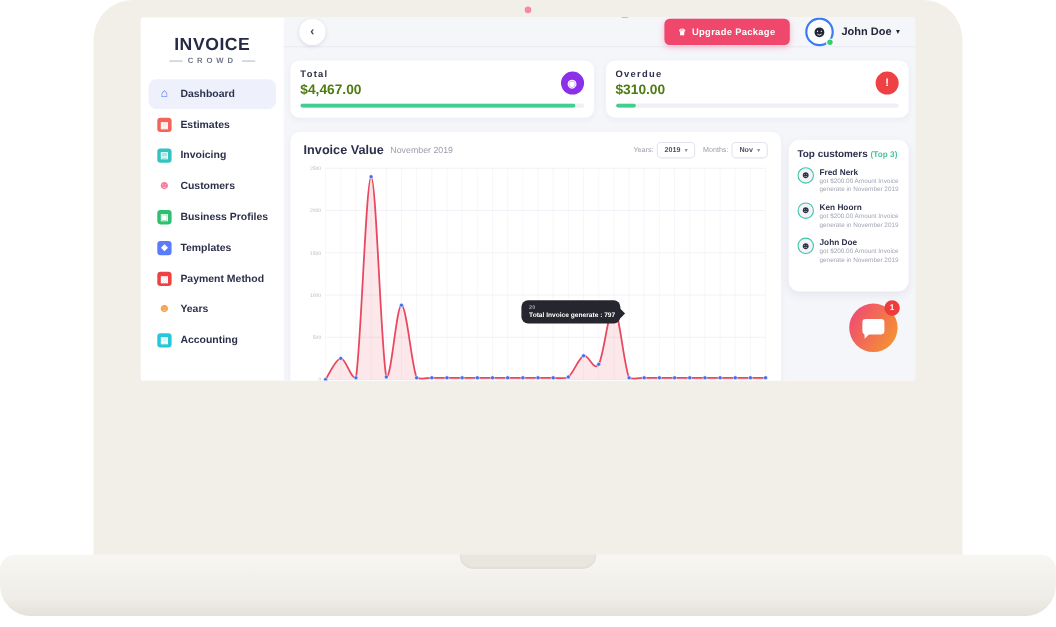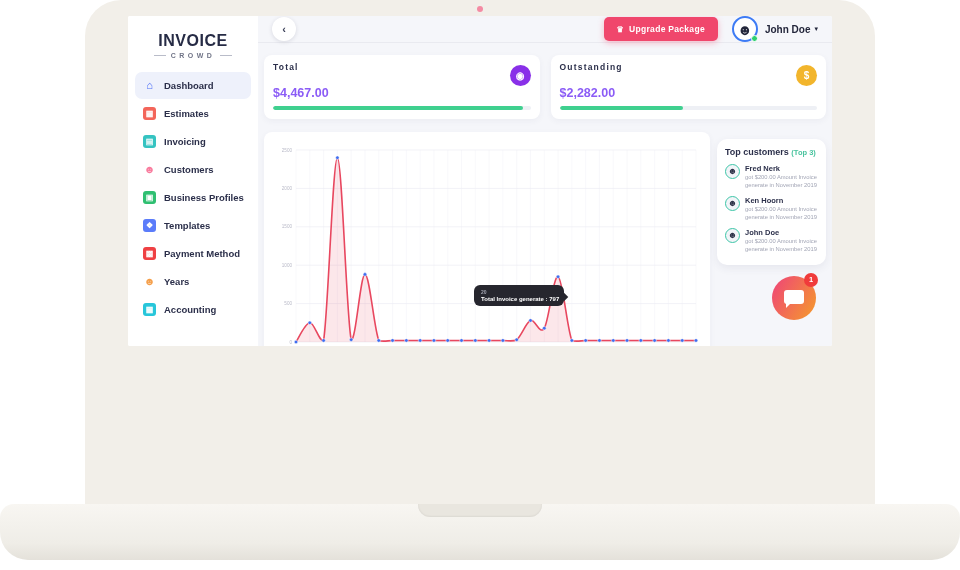--- a/index.html
+++ b/index.html
@@ -51,21 +51,21 @@
           color:#23263b;margin-right:7px;cursor:pointer;}
   .status-dot{position:absolute;right:-2px;bottom:-2px;width:7px;height:7px;border-radius:50%;
               background:#2fd06f;border:1.5px solid #fff;}
   .username{font-size:10px;font-weight:800;color:#23263b;margin-right:4px;}
   .chev{font-size:7px;color:#23263b;}
   
   .stats{display:flex;gap:11px;margin:12px 6px 0;}
   .stat-card{flex:1;background:#fff;border-radius:8px;box-shadow:0 2px 6px rgba(50,50,90,.05);
              padding:7px 9px 9px;position:relative;}
   .stat-label{font-size:8.5px;font-weight:800;letter-spacing:1.2px;color:#2b2f4a;}
-  .stat-amount{font-size:12.5px;font-weight:800;color:#8b5cf6;margin-top:14px;}
+  .stat-amount{font-size:12.5px;font-weight:800;color:#4d7c0f;margin-top:2px;}
   .stat-icon{position:absolute;right:9px;top:10px;width:21px;height:21px;border-radius:50%;
              color:#fff;font-size:10px;font-weight:700;display:flex;align-items:center;justify-content:center;}
   .stat-track{height:4px;border-radius:2px;background:#eef0f5;margin-top:6px;overflow:hidden;}
   .stat-fill{height:100%;border-radius:2px;}
   
   .content{display:flex;align-items:flex-start;gap:7px;margin:13px 6px 0;}
   .chart-card{width:446px;flex-shrink:0;background:#fff;border-radius:8px;
               box-shadow:0 2px 6px rgba(50,50,90,.05);padding:9px 8px 6px;position:relative;}
   .chart-head{display:flex;align-items:center;padding:0 4px;}
   .chart-title{font-size:11.5px;font-weight:800;color:#2b2f4a;}
@@ -78,21 +78,21 @@
   .sel-caret{font-size:5px;color:#8e92a3;}
   #chart{display:block;width:430px;height:214px;margin-top:3px;}
   .tooltip{position:absolute;left:210px;top:153px;width:90px;background:#26262e;border-radius:6px;
            padding:4px 7px;z-index:3;}
   .tooltip::after{content:"";position:absolute;right:-3px;bottom:6px;width:6px;height:6px;
                   background:#26262e;transform:rotate(45deg);}
   .tt1{font-size:5px;color:#a2a4b0;font-weight:700;}
   .tt2{font-size:6px;color:#fff;font-weight:700;margin-top:1px;white-space:nowrap;}
   
   .cust-card{flex:1;background:#fff;border-radius:10px;box-shadow:0 3px 8px rgba(50,50,90,.08);
-             padding:8px 8px 12px;margin-top:7px;}
+             padding:8px 8px 24px;margin-top:7px;}
   .cust-head{font-size:9px;font-weight:800;color:#2b2f4a;}
   .cust-badge{font-size:7.5px;color:#49c39e;font-weight:700;}
   .cust-item{display:flex;margin-top:7px;gap:5px;}
   .cust-avatar{width:15px;height:15px;border-radius:50%;border:1.5px solid #3ec6a8;background:#f2f4f8;
                color:#2e3248;font-size:9px;line-height:13px;text-align:center;flex-shrink:0;}
   .cust-name{font-size:7.5px;font-weight:700;color:#2b2f4a;}
   .cust-desc{font-size:5.8px;color:#a2a5b5;line-height:1.3;margin-top:1px;}
   
   .chat-fab{position:absolute;right:16px;bottom:26px;width:44px;height:44px;border-radius:50%;
             border:none;background:linear-gradient(120deg,#f0506e 15%,#f49332 90%);cursor:pointer;z-index:5;}
@@ -177,31 +177,46 @@
         <div class="stats" id="stats">
             <div class="stat-card">
               <div class="stat-label">Total</div>
               <div class="stat-amount">$4,467.00</div>
               <span class="stat-icon" style="background: rgb(137, 48, 232);">◉</span>
               <div class="stat-track">
                 <div class="stat-fill" style="width: 97%; background: rgb(63, 208, 143);"></div>
               </div>
             </div>
             <div class="stat-card">
-              <div class="stat-label">Outstanding</div>
-              <div class="stat-amount">$2,282.00</div>
-              <span class="stat-icon" style="background: rgb(242, 181, 44);">$</span>
+              <div class="stat-label">Overdue</div>
+              <div class="stat-amount">$310.00</div>
+              <span class="stat-icon" style="background: rgb(239, 64, 67);">!</span>
               <div class="stat-track">
-                <div class="stat-fill" style="width: 48%; background: rgb(63, 208, 143);"></div>
+                <div class="stat-fill" style="width: 7%; background: rgb(63, 208, 143);"></div>
               </div>
             </div>
           </div>
 
         <div class="content">
           <section class="chart-card">
+            <div class="chart-head">
+              <span class="chart-title">Invoice Value</span>
+              <span class="chart-sub">November 2019</span>
+              <div class="spacer"></div>
+              <span class="filter-label">Years:</span>
+              <button class="select">
+                <span>2019</span>
+                <span class="sel-caret">▾</span>
+              </button>
+              <span class="filter-label">Months:</span>
+              <button class="select last">
+                <span>Nov</span>
+                <span class="sel-caret">▾</span>
+              </button>
+            </div>
             <svg id="chart" viewBox="0 0 430 214" xmlns="http://www.w3.org/2000/svg">
                 <line x1="24" x2="424" y1="198" y2="198" stroke="#ededf4" stroke-width="0.7"></line>
                 <line x1="24" x2="424" y1="159.60000000000002" y2="159.60000000000002" stroke="#ededf4" stroke-width="0.7"></line>
                 <line x1="24" x2="424" y1="121.19999999999999" y2="121.19999999999999" stroke="#ededf4" stroke-width="0.7"></line>
                 <line x1="24" x2="424" y1="82.80000000000001" y2="82.80000000000001" stroke="#ededf4" stroke-width="0.7"></line>
                 <line x1="24" x2="424" y1="44.39999999999999" y2="44.39999999999999" stroke="#ededf4" stroke-width="0.7"></line>
                 <line x1="24" x2="424" y1="6" y2="6" stroke="#ededf4" stroke-width="0.7"></line>
                 <line x1="24" x2="24" y1="6" y2="198" stroke="#ededf4" stroke-width="0.4"></line>
                 <line x1="37.79310344827586" x2="37.79310344827586" y1="6" y2="198" stroke="#ededf4" stroke-width="0.4"></line>
                 <line x1="51.58620689655172" x2="51.58620689655172" y1="6" y2="198" stroke="#ededf4" stroke-width="0.4"></line>

